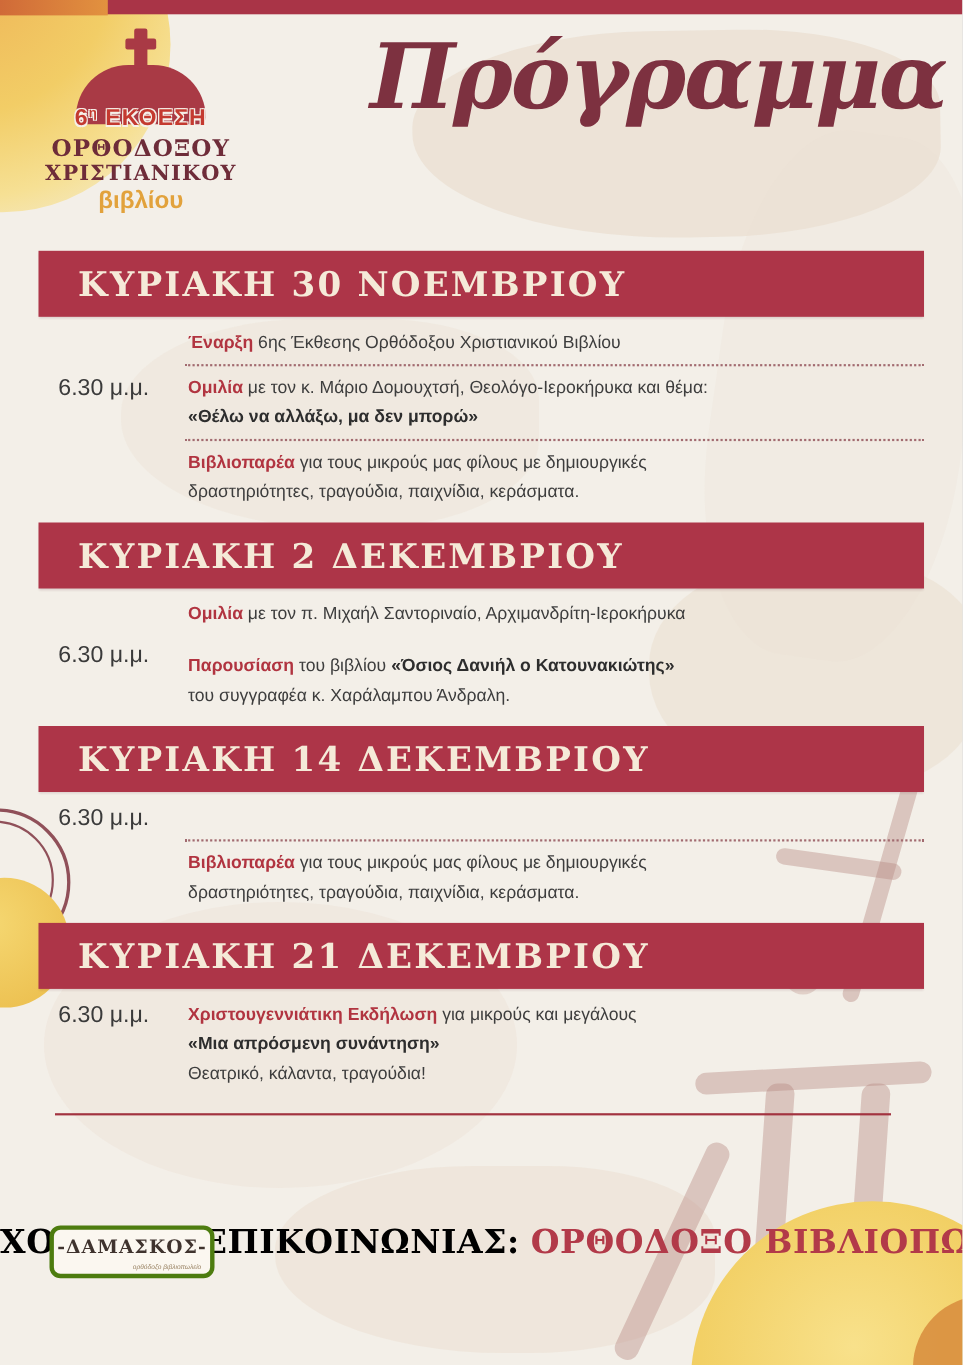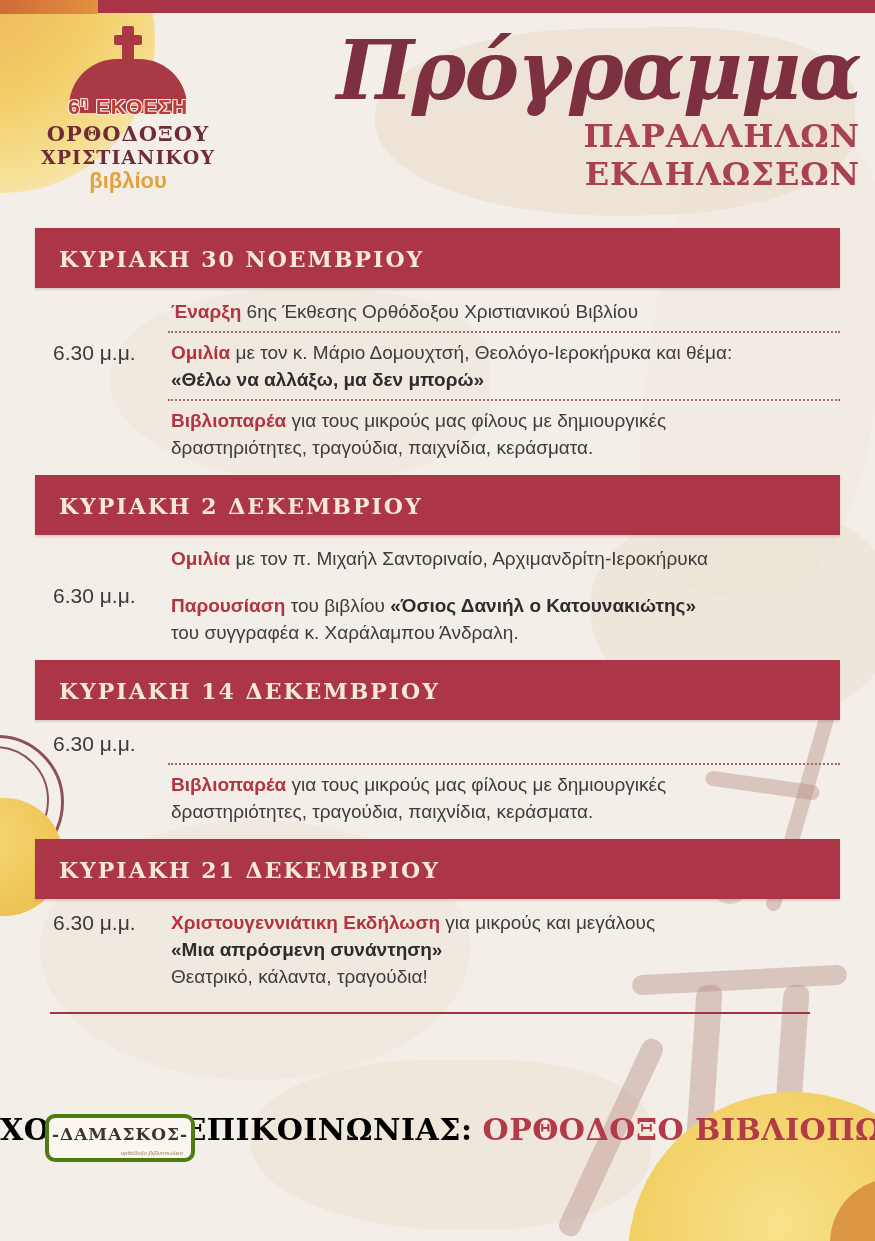--- a/index.html
+++ b/index.html
@@ -50,30 +50,30 @@
   .logo-l3 { font-family:"DejaVu Serif", serif; font-weight:bold; font-size:19px; letter-spacing:1px; color:#6e2c39; }
   .logo-l4 { font-size:22px; font-weight:bold; color:#e2a23c; }
   .titlebox { position:absolute; left:300px; top:26px; width:560px; text-align:right; z-index:2; }
   .title { font-family:"DejaVu Serif", serif; font-style:italic; font-weight:bold;
     font-size:82px; line-height:1.08; color:#7d3140; letter-spacing:-2px; }
   .subtitle { margin-top:2px; font-family:"DejaVu Serif", serif; font-weight:bold;
     font-size:32px; color:#a84150; letter-spacing:1px; }
 
   
   .sections { position:absolute; top:228px; left:0; right:0; z-index:2; }
-  .bar { height:60px; margin:0 35px; background:#ad3548; box-sizing:border-box; padding-left:24px;
-    color:#f5ead8; font-family:"DejaVu Serif", serif; font-weight:bold; font-size:22px;
+  .bar { height:60px; margin:0 35px; background:#ad3548; box-sizing:border-box; padding-left:36px;
+    color:#f5ead8; font-family:"DejaVu Serif", serif; font-weight:bold; font-size:31px;
     letter-spacing:2px; line-height:62px; box-shadow:0 2px 2px rgba(90,30,40,.15); }
   .section-body { padding:8px 35px 12px 50px; }
   .item { display:flex; margin:2px 0; }
   .time { flex:0 0 118px; font-weight:normal; font-size:21px; color:#3a3a3a; padding-left:3px; line-height:27px; }
   .time-top    { align-self:flex-start; }
   .time-center { align-self:center; }
   .time-bottom { align-self:flex-end; }
-  .content { flex:1; font-size:19px; line-height:27px; color:#3d3d3d; }
+  .content { flex:1; font-size:16px; line-height:27px; color:#3d3d3d; }
   .line.gap { margin-top:20px; }
   .s-lead { color:#b13440; font-weight:bold; }
   .s-b { font-weight:bold; color:#2d2d2d; }
   .s-n { }
   .divider { border-top:2px dotted #a26b70; margin:6px 0 6px 118px; }
   .endline { border-top:2px solid #a23340; margin:8px 65px 0 50px; }
 
   
   .sponsor { position:absolute; top:1112px; left:0; right:0; text-align:center; white-space:nowrap;
     z-index:2; font-family:"DejaVu Serif", serif; font-weight:bold; font-size:30px; letter-spacing:.5px; }
@@ -118,21 +118,20 @@
       </div>
     <div class="dome"></div>
     <div class="badge"><span>6</span><sup>η</sup><span> ΕΚΘΕΣΗ</span></div>
     <div class="logo-l2">ΟΡΘΟΔΟΞΟΥ</div>
     <div class="logo-l3">ΧΡΙΣΤΙΑΝΙΚΟΥ</div>
     <div class="logo-l4">βιβλίου</div>
   </div>
 
   <div class="titlebox">
     <div class="title">Πρόγραμμα</div>
-    <div class="subtitle">ΠΑΡΑΛΛΗΛΩΝ ΕΚΔΗΛΩΣΕΩΝ</div>
   </div>
 
   <div class="sections">
       <div class="section">
         <div class="bar">ΚΥΡΙΑΚΗ 30 ΝΟΕΜΒΡΙΟΥ</div>
         <div class="section-body">
           <div class="item">
             <div class="time time-top"></div>
             <div class="content">
               <div class="line"><span class="s-lead">Έναρξη</span><span class="s-n"> 6ης Έκθεσης Ορθόδοξου Χριστιανικού Βιβλίου</span></div>

